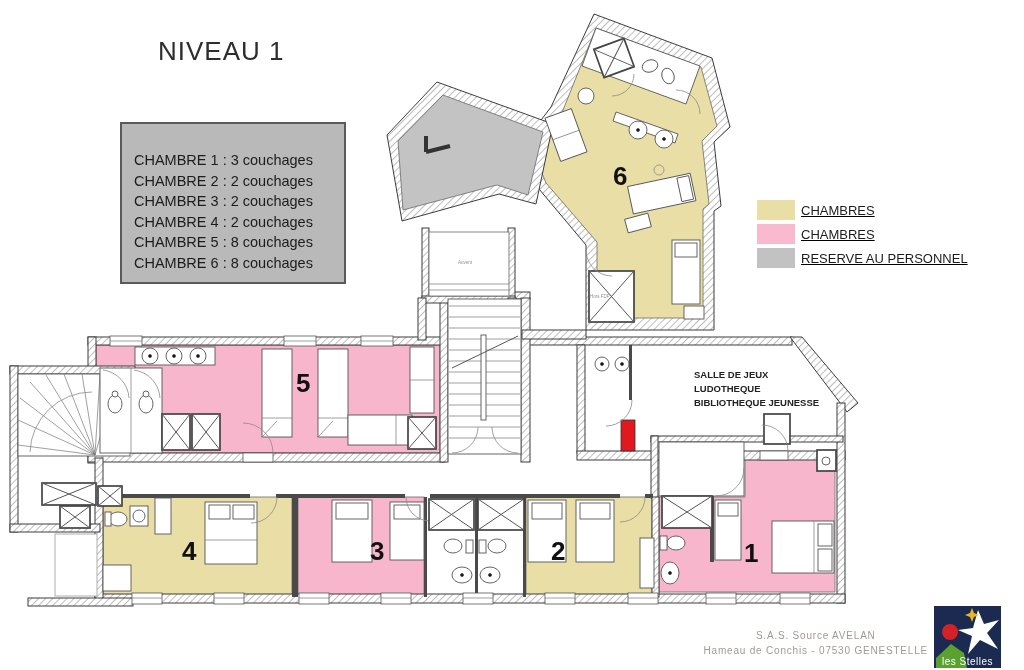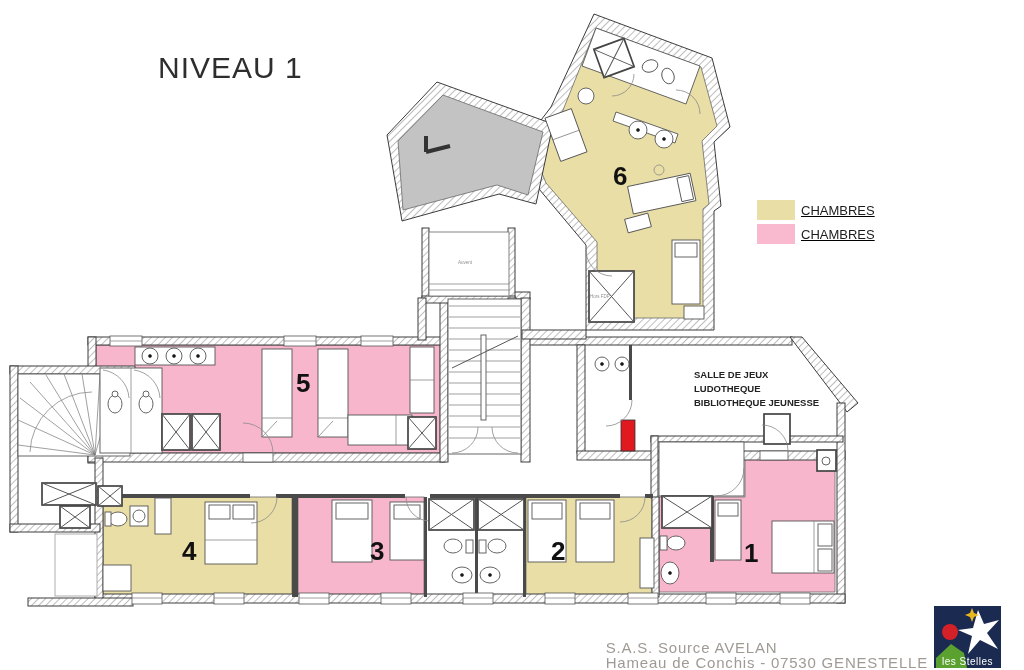--- a/index.html
+++ b/index.html
@@ -1,28 +1,28 @@
 <!DOCTYPE html>
 <html><head>
 <meta charset="utf-8">
 <style>
   html,body{margin:0;padding:0;background:#fff;}
   .stage{position:relative;width:1024px;height:670px;background:#fff;overflow:hidden;
          font-family:"Liberation Sans",sans-serif;}
   .stage svg{position:absolute;left:0;top:0;}
-  .page-title{position:absolute;left:158px;top:36px;font-size:30px;letter-spacing:1px;color:#2e2e2e;margin-top:15px;}
+  .page-title{position:absolute;left:158px;top:36px;font-size:26px;letter-spacing:1px;color:#2e2e2e;}
   .info-box{position:absolute;left:120px;top:122px;width:226px;height:162px;background:#b9b9b9;
             border:2px solid #5a5a5a;box-sizing:border-box;padding:26px 0 0 12px;}
   .info-line{font-size:14.5px;line-height:20.5px;color:#1c1c1c;}
   .legend{position:absolute;left:757px;top:198px;}
   .legend-row{display:flex;align-items:center;height:24px;text-decoration:underline;}
   .legend-row svg{position:static;display:block;margin-right:6px;}
   .legend-label{font-size:13px;color:#1c1c1c;white-space:nowrap;}
-  .footer{position:absolute;right:96px;bottom:0;text-align:left;color:#a09a94;
-          font-size:15px;line-height:15px;letter-spacing:0.8px;}
+  .footer{position:absolute;right:96px;bottom:12px;text-align:center;color:#a09a94;
+          font-size:10px;line-height:15px;letter-spacing:0.8px;}
   .logo{position:absolute;left:934px;top:606px;width:67px;height:62px;background:#1a2a50;border-radius:8px;}
   .logo svg{position:static;display:block;}
   .logo-text{position:absolute;left:0;right:0;bottom:1px;text-align:center;color:#fff;
              font-size:10px;letter-spacing:0.5px;}
   
   .wall{fill:url(#hatch);stroke:#3c3c3c;stroke-width:1;}
   .wall2{fill:#4a4a4a;stroke:none;}
   .room-outline{stroke:#6a6a6a;stroke-width:0.8;}
   .fix{fill:#fff;stroke:#555;stroke-width:0.9;}
   .fix2{fill:#fff;stroke:#444;stroke-width:1.7;}
@@ -359,34 +359,48 @@
   <g>
     <rect x="429" y="232" width="80" height="64" fill="#fff" stroke="#777" stroke-width="0.9"></rect>
     <line class="thin" x1="429" y1="284" x2="509" y2="284"></line>
     <line class="thin" x1="429" y1="290" x2="509" y2="290"></line>
     <text class="micro" x="458" y="264">Auvent</text>
   </g>
 </svg>
 
 <div class="page-title">NIVEAU 1</div>
 
+<div class="info-box">
+  <div class="info-line">CHAMBRE 1 : 3 couchages</div>
+  <div class="info-line">CHAMBRE 2 : 2 couchages</div>
+  <div class="info-line">CHAMBRE 3 : 2 couchages</div>
+  <div class="info-line">CHAMBRE 4 : 2 couchages</div>
+  <div class="info-line">CHAMBRE 5 : 8 couchages</div>
+  <div class="info-line">CHAMBRE 6 : 8 couchages</div>
+</div>
 
 <div class="legend">
   <div class="legend-row">
     <svg width="38" height="20">
           <rect width="38" height="20" fill="#e9dea6"></rect>
         </svg>
     <span class="legend-label">CHAMBRES</span>
   </div>
   <div class="legend-row">
     <svg width="38" height="20">
           <rect width="38" height="20" fill="#f9b9cf"></rect>
         </svg>
     <span class="legend-label">CHAMBRES</span>
   </div>
+  <div class="legend-row">
+    <svg width="38" height="20">
+          <rect width="38" height="20" fill="#c2c2c2"></rect>
+        </svg>
+    <span class="legend-label">RESERVE AU PERSONNEL</span>
+  </div>
 </div>
 
 <div class="footer">
   <div>S.A.S. Source AVELAN</div>
   <div>Hameau de Conchis - 07530 GENESTELLE</div>
 </div>
 
 <div class="logo">
   <svg width="67" height="62" viewBox="0 0 67 62">
     <rect width="67" height="62" fill="#1a2a50"></rect>

